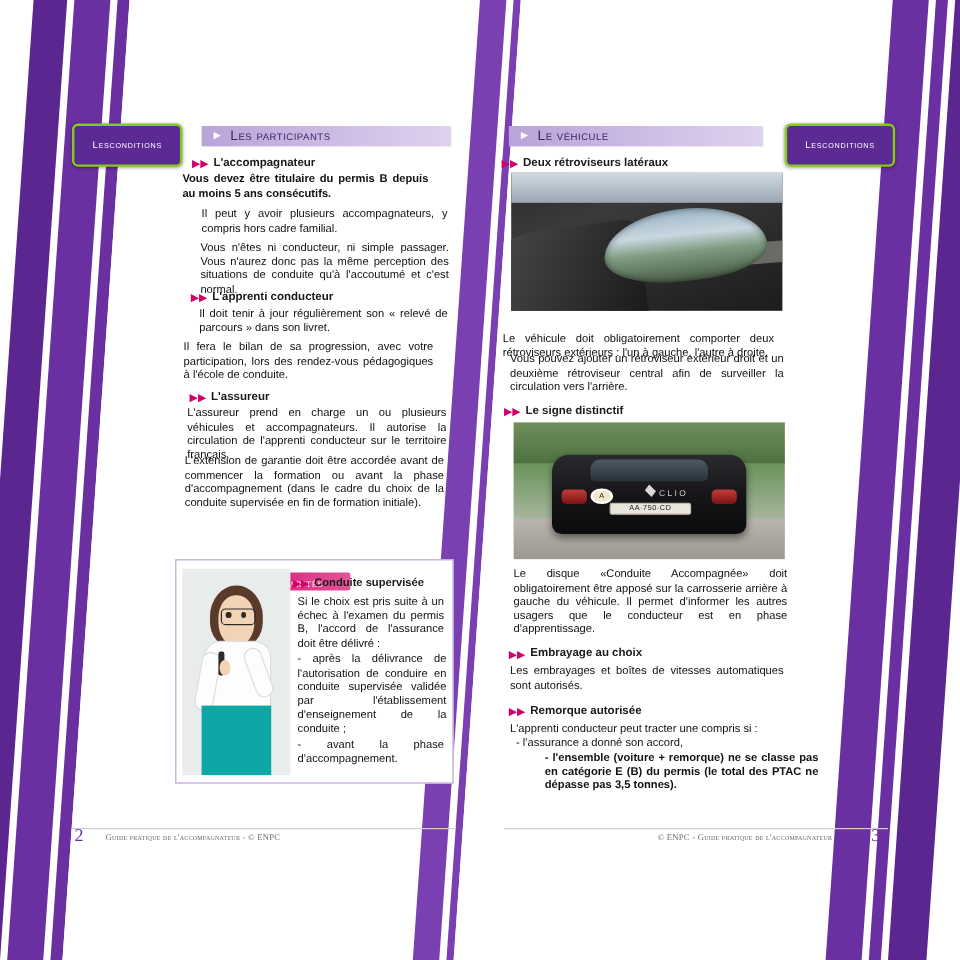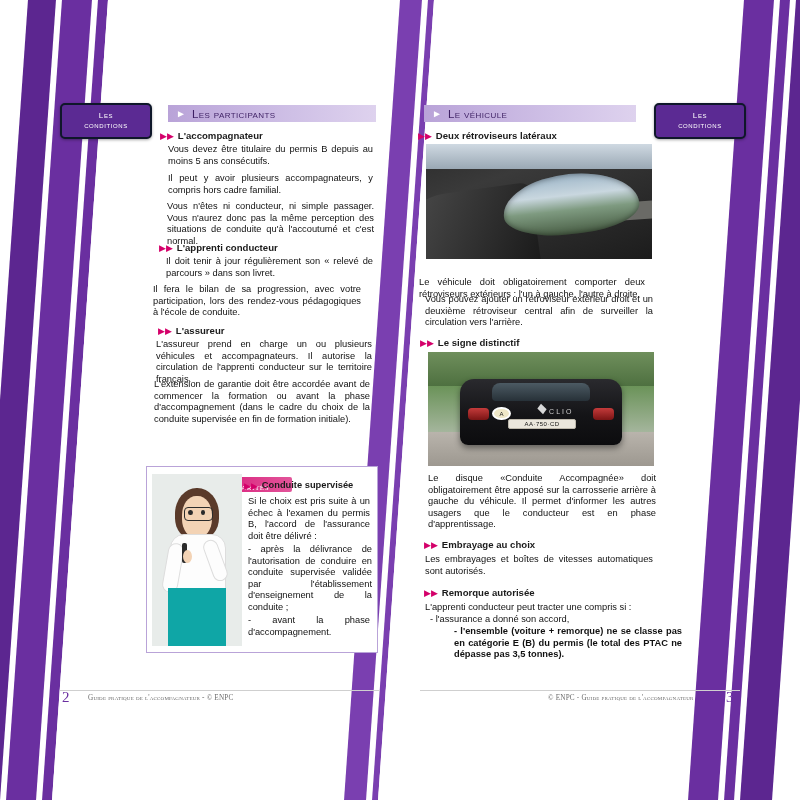--- a/index.html
+++ b/index.html
@@ -33,22 +33,22 @@
   }
   .sechead .chev{color:#ffffff;font-size:10px;margin:0 6px 0 8px;}
   .sechead .txt{
     font-variant:small-caps;font-size:11.5px;color:#3d1f63;letter-spacing:.4px;
     font-family:Liberation Sans, sans-serif;
   }
 
   
   .tab{
     position:absolute;width:88px;height:32px;border-radius:5px;
-    background:#5b2a93;border:2px solid #0f172a;
-    display:flex;flex-direction:column;align-items:center;justify-content:center;
+    background:#5b2a93;border:2px solid #84cc16;
+    display:flex;flex-direction:row;align-items:center;justify-content:center;
     color:#fff;font-variant:small-caps;font-size:8px;letter-spacing:.6px;
     line-height:10px;text-align:center;
     box-shadow:0 1px 3px rgba(0,0,0,.35);
   }
 
   
   .blk{position:absolute;font-size:9.3px;line-height:11.6px;color:#111;}
   .sub{position:absolute;display:flex;align-items:flex-start;}
   .sub .arw{color:#d4006a;font-size:9px;margin-right:4px;line-height:12px;}
   .sub .st{font-size:9.6px;color:#1a1a1a;font-weight:700;}
@@ -175,21 +175,21 @@
 
   <div class="tab" style="left:60px;top:103px;">
     <span>Les</span>
     <span>conditions</span>
   </div>
 
   <div class="sub" style="left:160px;top:130px;width:220px;">
     <span class="arw">▶▶</span>
     <span class="st">L'accompagnateur</span>
   </div>
-  <div class="blk just" style="left:168px;top:144px;width:205px;">Vous devez être titulaire du permis B depuis au moins 5 ans consécutifs.</div>
+  <div class="blk just" style="left:152px;top:144px;width:205px;font-weight:bold;">Vous devez être titulaire du permis B depuis au moins 5 ans consécutifs.</div>
   <div class="blk just" style="left:168px;top:173px;width:205px;">Il peut y avoir plusieurs accompagnateurs, y compris hors cadre familial.</div>
   <div class="blk just" style="left:167px;top:201px;width:207px;">Vous n'êtes ni conducteur, ni simple passager. Vous n'aurez donc pas la même perception des situations de conduite qu'à l'accoutumé et c'est normal.</div>
 
   <div class="sub" style="left:159px;top:242px;width:220px;">
     <span class="arw">▶▶</span>
     <span class="st">L'apprenti conducteur</span>
   </div>
   <div class="blk just" style="left:166px;top:256px;width:207px;">Il doit tenir à jour régulièrement son « relevé de parcours » dans son livret.</div>
   <div class="blk just" style="left:153px;top:284px;width:208px;">Il fera le bilan de sa progression, avec votre participation, lors des rendez-vous pédagogiques à l'école de conduite.</div>
 

